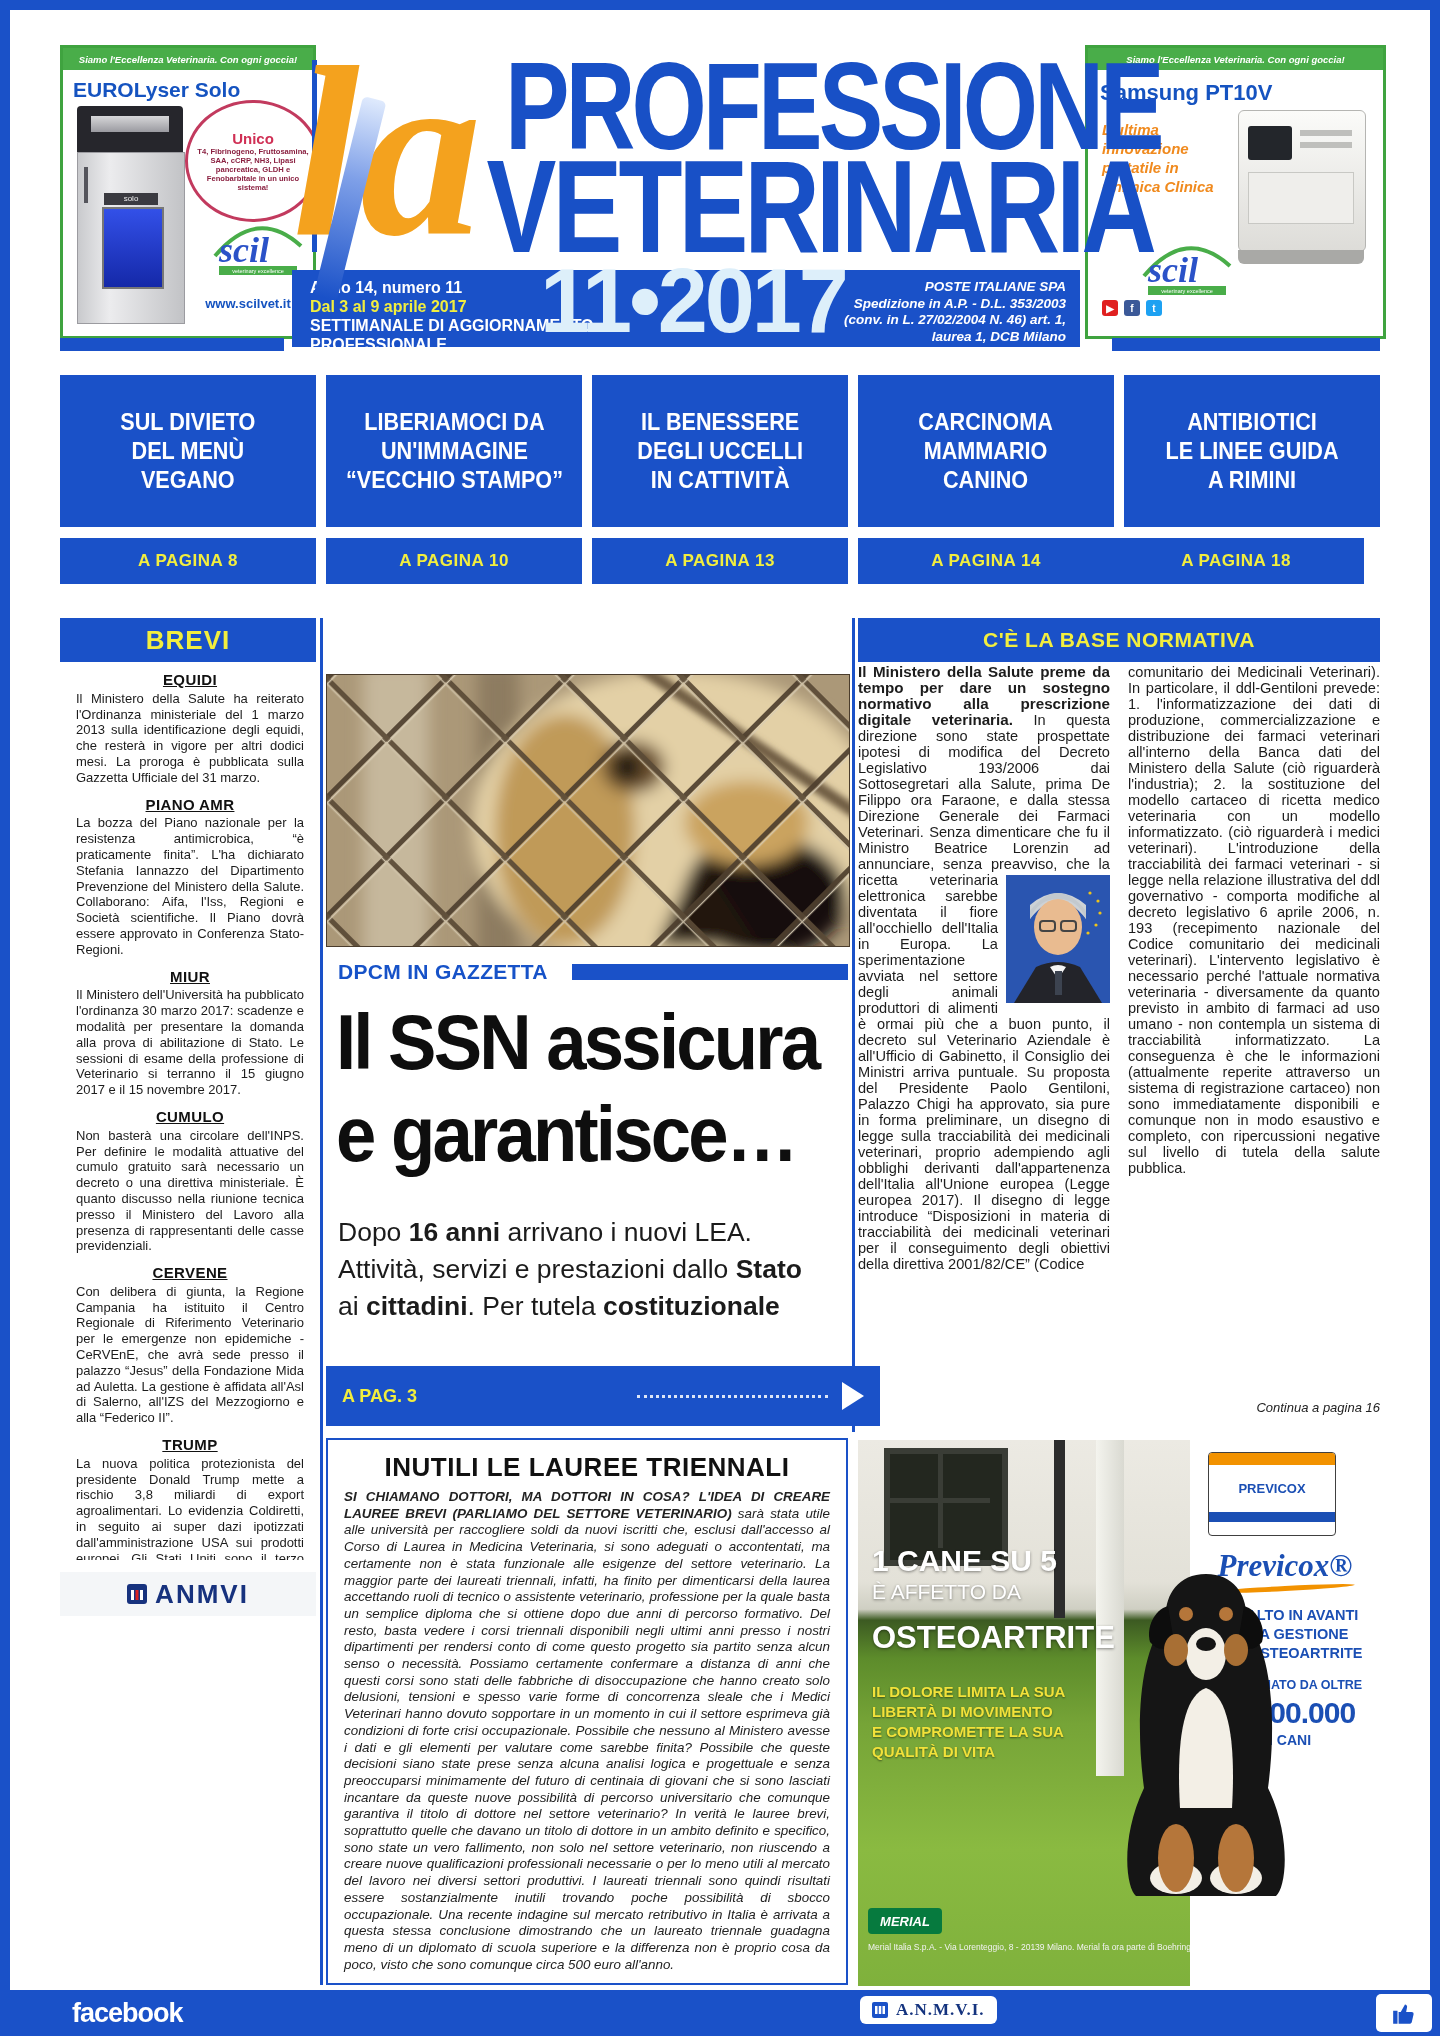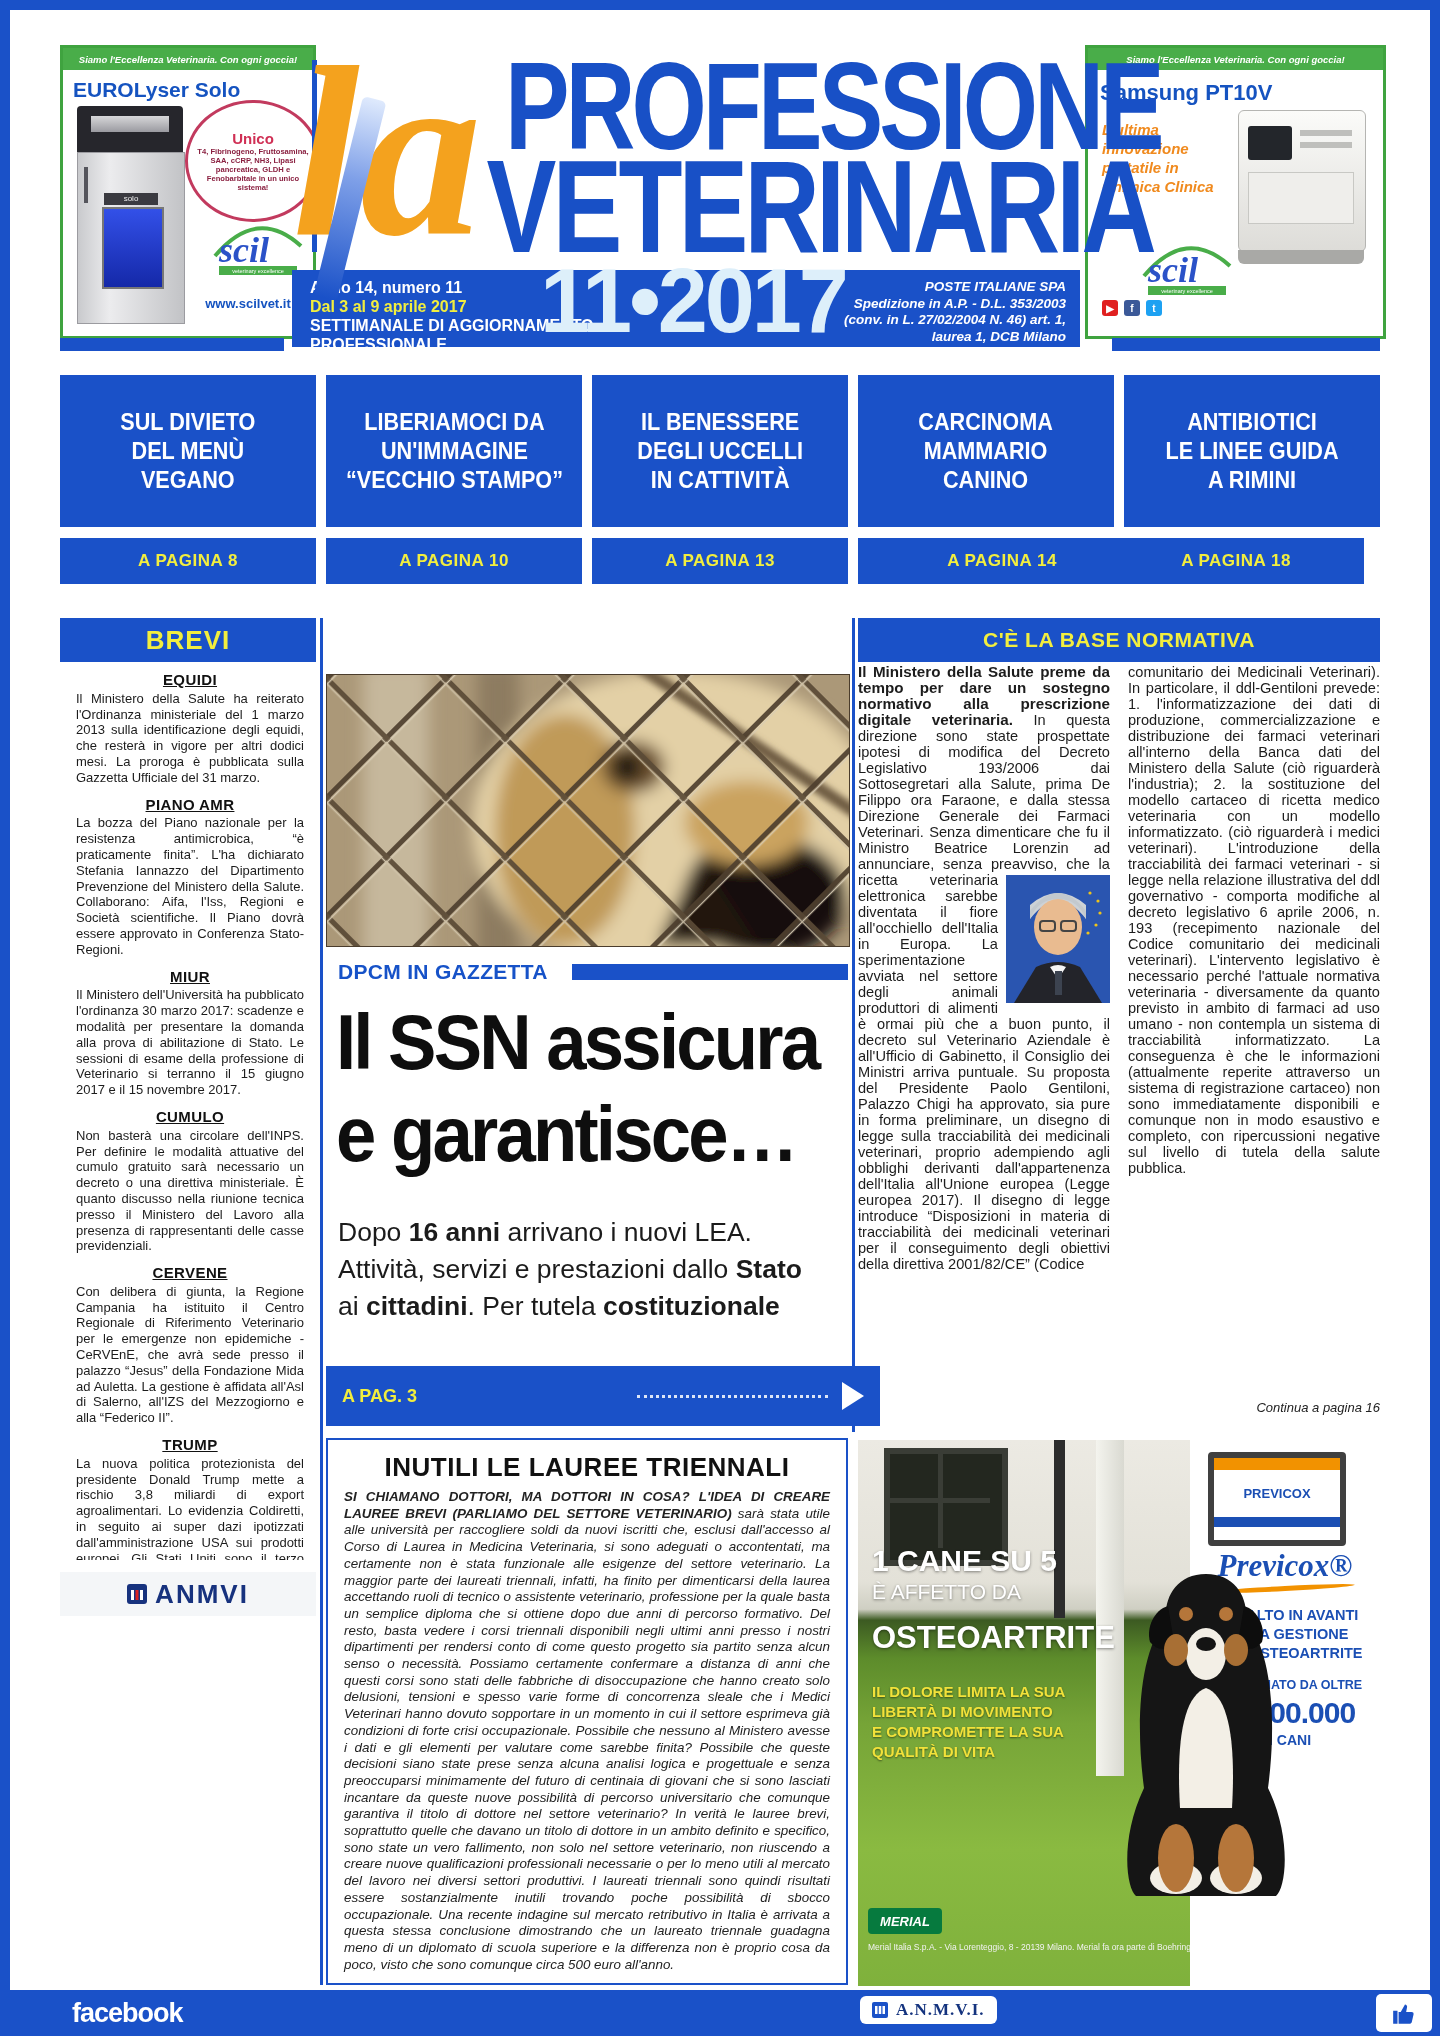--- a/index.html
+++ b/index.html
@@ -214,21 +214,21 @@
   <div class="abs blue teaser" style="left:1124px;top:375px;width:256px;height:152px;">
     <div class="teaser-in">
         <div>ANTIBIOTICI</div>
         <div>LE LINEE GUIDA</div>
         <div>A RIMINI</div>
       </div>
   </div>
   <div class="abs blue pagina" style="left:60px;top:538px;width:256px;height:46px;">A PAGINA 8</div>
   <div class="abs blue pagina" style="left:326px;top:538px;width:256px;height:46px;">A PAGINA 10</div>
   <div class="abs blue pagina" style="left:592px;top:538px;width:256px;height:46px;">A PAGINA 13</div>
-  <div class="abs blue pagina" style="left:858px;top:538px;width:256px;height:46px;padding-left:16px;">A PAGINA 14</div>
+  <div class="abs blue pagina" style="left:858px;top:538px;width:256px;height:46px;">A PAGINA 14</div>
   <div class="abs blue pagina" style="left:1108px;top:538px;width:256px;height:46px;">A PAGINA 18</div>
 
   <div class="abs vline" style="left:320px;top:618px;width:3px;height:1367px;"></div>
   <div class="abs vline" style="left:852px;top:618px;width:3px;height:814px;"></div>
 
   <div class="abs blue secbox" style="left:60px;top:618px;width:256px;height:44px;color:#f2ee3e;font-size:26px;letter-spacing:1px;">BREVI</div>
   <div class="abs brevi" style="left:76px;top:672px;width:228px;height:888px;">
     <div class="bi">
       <h4>EQUIDI</h4>
       <div>Il Ministero della Salute ha reiterato l'Ordinanza ministeriale del 1 marzo 2013 sulla identificazione degli equidi, che resterà in vigore per altri dodici mesi. La proroga è pubblicata sulla Gazzetta Ufficiale del 31 marzo.</div>
@@ -369,21 +369,21 @@
           <div>LIBERTÀ DI MOVIMENTO</div>
           <div>E COMPROMETTE LA SUA</div>
           <div>QUALITÀ DI VITA</div>
         </div>
       </div>
 
       <div class="abs" style="left:10px;top:468px;width:74px;height:26px;background:#067a3e;border-radius:4px;color:#fff;display:flex;align-items:center;justify-content:center;font-weight:bold;font-style:italic;font-size:13px;">MERIAL</div>
       <div class="abs" style="left:10px;top:502px;width:505px;font-size:8.5px;color:#f2f2f2;">Merial Italia S.p.A. - Via Lorenteggio, 8 - 20139 Milano. Merial fa ora parte di Boehringer Ingelheim.</div>
     </div>
     <div class="pv-panel">
-      <div class="abs" style="left:18px;top:12px;width:126px;height:82px;background:#fff;border:6px solid #404040;border-radius:4px;overflow:hidden;">
+      <div class="abs" style="left:18px;top:12px;width:126px;height:82px;background:#fff;border:1px solid #404040;border-radius:4px;overflow:hidden;">
         <div style="height:12px;background:#f29200;"></div>
         <div style="text-align:center;font-weight:bold;color:#1b4fb4;font-size:13px;margin-top:16px;">PREVICOX</div>
         <div style="height:10px;background:#1b4fb4;margin-top:16px;"></div>
       </div>
       <div class="abs" style="left:0px;top:108px;width:190px;text-align:center;">
         <span style="font-family:'Liberation Serif',serif;font-style:italic;font-weight:bold;font-size:31px;color:#1b4fb4;">Previcox®</span>
         <div style="width:140px;height:5px;background:#f29200;border-radius:50%;margin:2px auto 0;transform:rotate(-3deg);"></div>
       </div>
       <div class="abs pv-blue" style="left:0;top:166px;width:190px;font-size:14.5px;line-height:19px;">
         <div>UN SALTO IN AVANTI</div>

